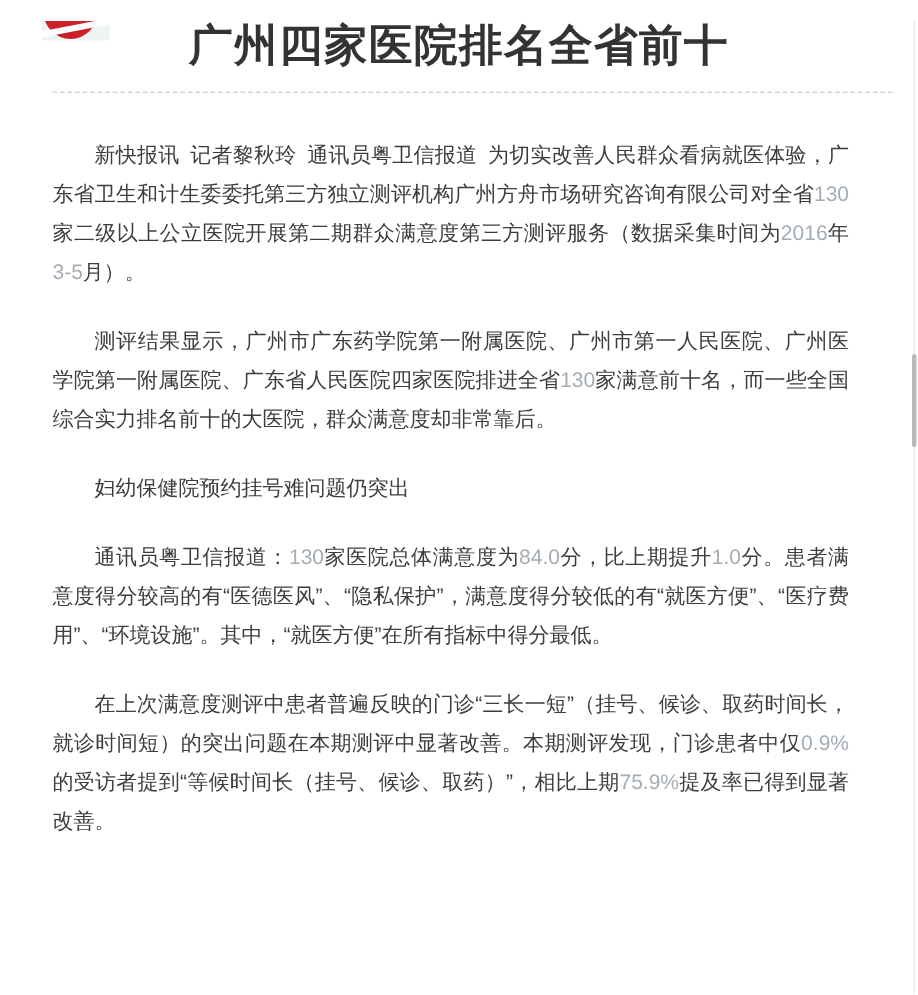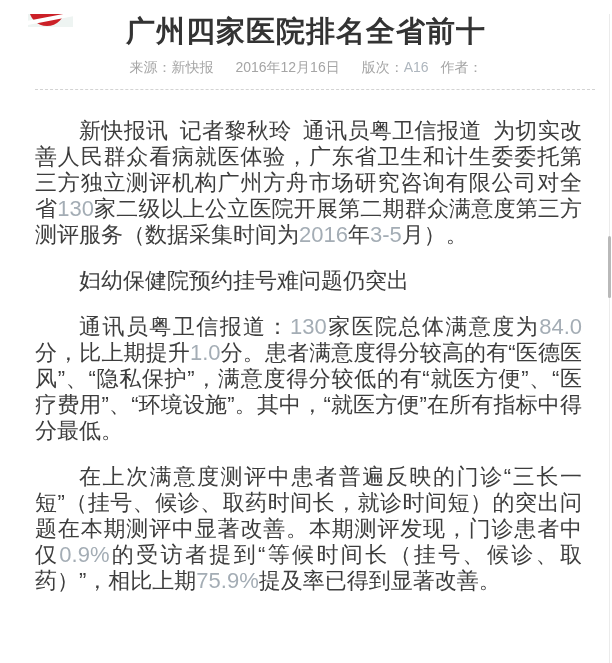--- a/index.html
+++ b/index.html
@@ -21,50 +21,48 @@
 
   .meta { margin-top:10px; text-align:center; font-size:14px; line-height:18px;
           color:#a5a5a5; }
   .meta .gap-lg { margin-right:22px; }
   .meta .gap-sm { margin-right:12px; }
   .meta .edition-val { color:#aeb6be; }
 
   .divider { margin:13px 17px 0 35px; border-top:1px dashed #d3d3d3; height:0; }
 
   .article-body { padding:28px 30px 0 35px; }
-  .article-body p { font-size:22px; line-height:26px; color:#3d3d3d;
-                    text-align:justify; text-indent:2em; margin:0 0 20px 0; }
+  .article-body p { font-size:14px; line-height:26px; color:#3d3d3d;
+                    text-align:justify; text-indent:2em; margin:0 16px 20px 0; }
   .article-body p span.num { color:#a4adb5; }
 
   
   .scroll-track { position:absolute; right:2px; top:0; width:1px; height:663px;
                   background:#ebebeb; }
   .scroll-thumb { position:absolute; right:1px; top:222px; width:3px; height:62px;
                   background:#b9b9b9; border-radius:2px; }
 </style>
 </head>
 <body>
 
 <div class="page">
 
   <div class="logo-frag">
     <div class="logo-circle"></div>
     <div class="logo-swoosh"></div>
   </div>
 
   <h1 class="title">广州四家医院排名全省前十</h1>
 
-  <div class="meta">
-    <span>来源：</span><span class="gap-lg">新快报</span><span class="gap-lg">2016年12月16日</span><span>版次：</span><span class="edition-val gap-sm">A16</span><span>作者：</span>
-  </div>
 
   <div class="divider"></div>
 
   <div class="article-body">
       <p><span>新快报讯 记者黎秋玲 通讯员粤卫信报道 为切实改善人民群众看病就医体验，广东省卫生和计生委委托第三方独立测评机构广州方舟市场研究咨询有限公司对全省</span><span class="num">130</span><span>家二级以上公立医院开展第二期群众满意度第三方测评服务（数据采集时间为</span><span class="num">2016</span><span>年</span><span class="num">3-5</span><span>月）。</span></p>
+      <p><span>测评结果显示，广州市广东药学院第一附属医院、广州市第一人民医院、广州医学院第一附属医院、广东省人民医院四家医院排进全省</span><span class="num">130</span><span>家满意前十名，而一些全国综合实力排名前十的大医院，群众满意度却非常靠后。</span></p>
       <p><span>妇幼保健院预约挂号难问题仍突出</span></p>
       <p><span>通讯员粤卫信报道：</span><span class="num">130</span><span>家医院总体满意度为</span><span class="num">84.0</span><span>分，比上期提升</span><span class="num">1.0</span><span>分。患者满意度得分较高的有“医德医风”、“隐私保护”，满意度得分较低的有“就医方便”、“医疗费用”、“环境设施”。其中，“就医方便”在所有指标中得分最低。</span></p>
       <p><span>在上次满意度测评中患者普遍反映的门诊“三长一短”（挂号、候诊、取药时间长，就诊时间短）的突出问题在本期测评中显著改善。本期测评发现，门诊患者中仅</span><span class="num">0.9%</span><span>的受访者提到“等候时间长（挂号、候诊、取药）”，相比上期</span><span class="num">75.9%</span><span>提及率已得到显著改善。</span></p>
       <p></p>
     </div>
 
   <div class="scroll-track"></div>
   <div class="scroll-thumb"></div>
 
 </div>

